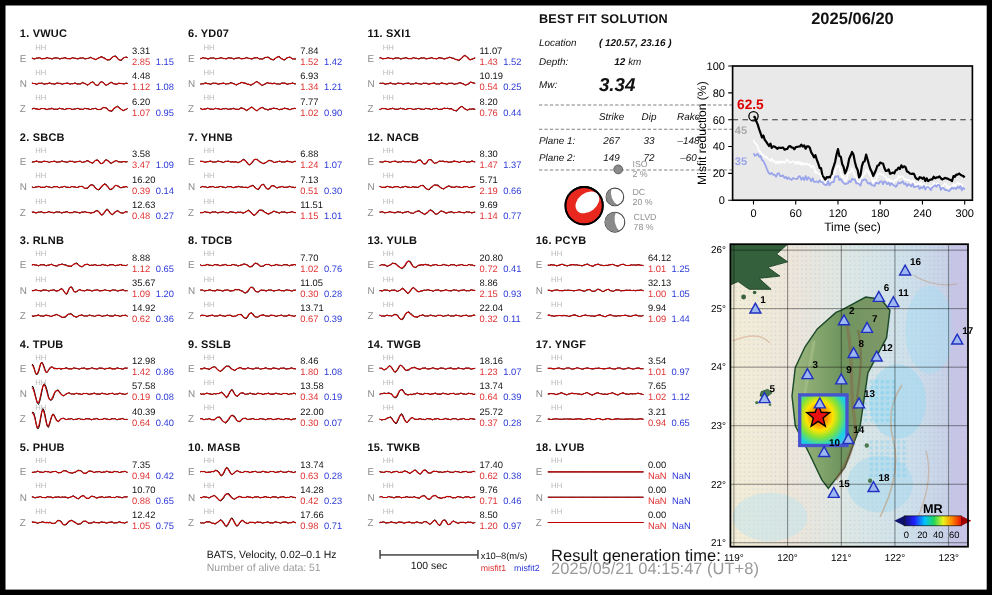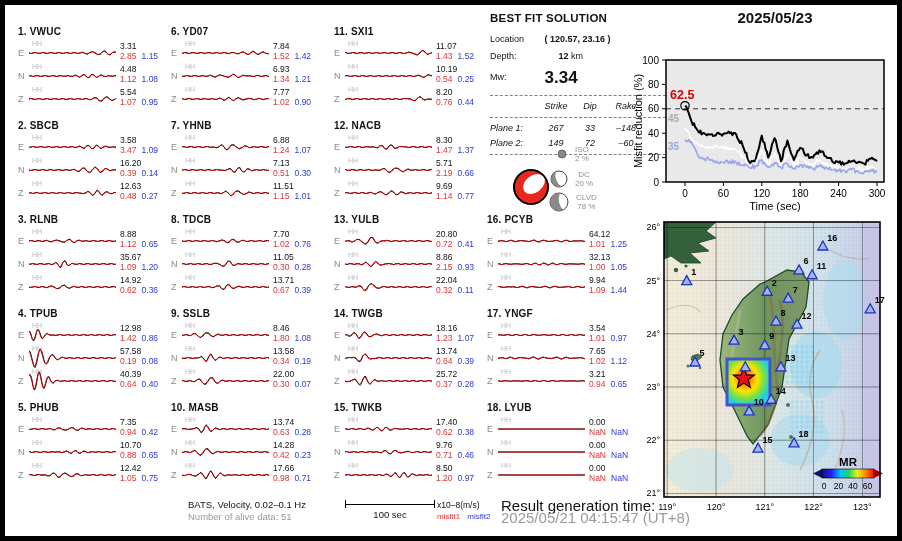--- a/index.html
+++ b/index.html
@@ -13,29 +13,29 @@
   .comp{width:11px;font-size:9px;color:#8a8a8a;line-height:26px;}
   .tsvg{width:88px;height:23px;overflow:visible;}
   .hh{position:absolute;left:14px;top:0px;font-size:7px;color:#b9b9b9;}
   .vals{width:52px;font-size:8.5px;line-height:9.5px;padding-left:3px;padding-top:2px;white-space:nowrap;}
   .amp{color:#111;}
   .m1{color:#e03232;}
   .m2{color:#2b38d8;margin-left:5px;}
   
   .sol{position:absolute;left:490px;top:12px;width:176px;font-size:9px;}
   .sol h1{font-size:11.5px;margin:0 0 10px 0;letter-spacing:.2px;}
-  .srow{margin:0 0 7px 0;white-space:nowrap;}
+  .srow{margin:0 0 7px 0;white-space:nowrap;font-style:italic;}
   .srow .lab{display:inline-block;width:52px;}
   .bold{font-weight:bold;}
   .mwval{font-size:17px;font-weight:bold;vertical-align:middle;}
   .dash{border-top:1px dashed #808080;margin:3px 0;}
   .tgrid{display:grid;grid-template-columns:46px 40px 28px 44px;line-height:15px;font-style:italic;}
   .tgrid .num{text-align:center;}
   .decomp-item{position:absolute;display:flex;align-items:center;}
-  .decomp-txt{font-size:8px;color:#909090;line-height:9px;margin-left:5px;text-align:center;}
+  .decomp-txt{font-size:8px;color:#909090;line-height:9px;margin-left:5px;}
   
   .datetime{position:absolute;left:666px;top:8px;width:218px;text-align:center;
             font-size:15px;font-weight:bold;line-height:20px;}
   
   .foot1{position:absolute;left:188px;top:499px;font-size:9.5px;line-height:12px;}
   .foot1 .gray{color:#9a9a9a;}
   .scalebar{position:absolute;left:345px;top:500px;width:90px;text-align:center;}
   .scalebar .bar{height:8px;border-left:1px solid #000;border-right:1px solid #000;position:relative;}
   .scalebar .bar:after{content:"";position:absolute;left:0;right:0;top:4px;border-top:1.3px solid #000;}
   .scalebar .cap{font-size:9.5px;margin-top:1px;}
@@ -79,21 +79,21 @@
           </div>
         </div>
         <div class="trow">
           <span class="comp">Z</span>
           <span class="hh">HH</span>
           <svg class="tsvg" viewBox="0 0 88 23">
             <polyline points="0,13.3 1,12.7 2,12.3 3,12.9 4,13.1 5,13.0 6,13.5 7,13.6 8,12.8 9,12.5 10,12.8 11,12.7 12,12.8 13,13.6 14,13.6 15,13.0 16,13.0 17,12.9 18,12.3 19,12.7 20,13.4 21,13.3 22,13.2 23,13.5 24,13.0 25,12.3 26,12.7 27,13.0 28,12.9 29,13.4 30,13.7 31,13.0 32,12.6 33,12.9 34,12.6 35,12.6 36,13.4 37,13.6 38,13.1 39,13.1 40,13.1 41,12.4 42,12.4 43,13.2 44,13.2 45,13.2 46,13.6 47,13.2 48,12.4 49,12.6 50,12.9 51,12.7 52,13.2 53,13.7 54,13.3 55,12.7 56,12.9 57,12.6 58,12.4 59,13.2 60,13.8 61,13.5 62,13.5 63,13.4 64,12.4 65,11.6 66,11.8 67,11.8 68,12.1 69,13.4 70,14.5 71,14.7 72,15.1 73,15.1 74,13.8 75,12.5 76,11.9 77,11.0 78,10.5 79,11.4 80,12.3 81,12.9 82,14.0 83,14.7 84,14.2 85,13.7 86,13.5 87,12.5" fill="none" stroke="#000" stroke-width="0.9"></polyline>
             <polyline points="0,13.1 1,12.7 2,12.5 3,12.8 4,13.0 5,13.2 6,13.4 7,13.4 8,12.9 9,12.7 10,12.7 11,12.7 12,13.0 13,13.4 14,13.4 15,13.1 16,13.0 17,12.8 18,12.5 19,12.8 20,13.2 21,13.3 22,13.3 23,13.3 24,12.9 25,12.6 26,12.7 27,12.9 28,13.0 29,13.3 30,13.5 31,13.1 32,12.8 33,12.7 34,12.6 35,12.8 36,13.2 37,13.4 38,13.3 39,13.1 40,12.9 41,12.6 42,12.6 43,13.0 44,13.2 45,13.3 46,13.4 47,13.1 48,12.7 49,12.6 50,12.8 51,12.9 52,13.2 53,13.5 54,13.3 55,12.9 56,12.8 57,12.6 58,12.7 59,13.1 60,13.6 61,13.6 62,13.5 63,13.1 64,12.4 65,11.8 66,11.8 67,12.1 68,12.6 69,13.7 70,14.5 71,14.8 72,14.8 73,14.4 74,13.3 75,12.2 76,11.5 77,11.1 78,11.1 79,11.9 80,12.7 81,13.4 82,14.0 83,14.4 84,14.0 85,13.6 86,13.1 87,12.5" fill="none" stroke="#c40000" stroke-width="1"></polyline>
           </svg>
           <div class="vals">
-            <div class="amp">5.54</div>
+            <div class="amp">6.20</div>
             <div><span class="m1">1.07</span><span class="m2">0.95</span></div>
           </div>
         </div>
       </div>
       <div class="station" style="left: 18px; top: 120px;">
         <div class="st-title">2. SBCB</div>
         <div class="trow">
           <span class="comp">E</span>
           <span class="hh">HH</span>
           <svg class="tsvg" viewBox="0 0 88 23">
@@ -844,21 +844,21 @@
       <path d="M12,3 A9,9 0 0,0 12,21 L17,21 A16,16 0 0,1 13,3 Z" clip-path="url(#clc)" fill="#8a8a8a"></path>
       <path d="M3,12 a9,9 0 0,0 9,9 l-9,0 z" clip-path="url(#clc)" fill="#8a8a8a"></path>
     </svg>
     <div class="decomp-txt">
       <div>CLVD</div>
       <div>78 %</div>
     </div>
   </div>
 
   <div class="datetime">
-    <div>2025/05/23</div>
+    <div>2025/06/20</div>
   </div>
 
   <svg id="misfit-svg" style="position:absolute;left:630px;top:50px" width="272" height="165" viewBox="630 50 272 165">
       <rect x="666" y="60" width="218" height="122" fill="#e9e9e9"></rect>
       <line x1="666" y1="108.8" x2="884" y2="108.8" stroke="#333" stroke-width="1" stroke-dasharray="5,4"></line>
       <polyline points="685.0,105.8 686.3,106.6 687.6,110.5 688.8,113.1 690.1,117.4 691.4,121.0 692.7,125.0 694.0,123.2 695.2,127.1 696.5,128.7 697.8,130.8 699.1,132.7 700.4,130.6 701.6,134.4 702.9,133.1 704.2,133.2 705.5,134.2 706.8,135.3 708.0,134.1 709.3,134.5 710.6,134.4 711.9,134.1 713.2,136.1 714.4,135.6 715.7,135.4 717.0,133.2 718.3,132.8 719.6,134.0 720.8,134.2 722.1,135.7 723.4,133.8 724.7,133.6 726.0,133.2 727.2,133.2 728.5,131.5 729.8,133.2 731.1,132.2 732.4,135.2 733.6,133.1 734.9,133.0 736.2,134.4 737.5,138.5 738.8,140.5 740.0,143.0 741.3,141.1 742.6,145.4 743.9,148.8 745.2,152.8 746.4,152.8 747.7,159.7 749.0,161.3 750.3,163.3 751.6,161.0 752.8,161.3 754.1,160.6 755.4,161.3 756.7,154.9 758.0,150.9 759.2,147.1 760.5,140.4 761.8,135.6 763.1,141.8 764.4,142.6 765.6,149.1 766.9,151.8 768.2,157.6 769.5,154.8 770.8,150.3 772.0,144.3 773.3,141.4 774.6,138.1 775.9,140.6 777.2,147.3 778.4,151.8 779.7,154.6 781.0,161.3 782.3,159.0 783.6,150.8 784.8,147.3 786.1,146.4 787.4,140.5 788.7,145.0 790.0,149.8 791.2,153.6 792.5,156.1 793.8,160.0 795.1,157.2 796.4,154.3 797.6,150.7 798.9,150.2 800.2,147.8 801.5,148.4 802.8,148.7 804.0,152.7 805.3,155.4 806.6,155.2 807.9,154.0 809.2,158.0 810.4,157.5 811.7,156.9 813.0,157.6 814.3,154.8 815.6,154.3 816.8,152.4 818.1,153.7 819.4,150.3 820.7,152.1 822.0,151.2 823.2,151.9 824.5,155.8 825.8,156.4 827.1,157.7 828.4,158.0 829.6,157.9 830.9,158.1 832.2,161.3 833.5,162.6 834.8,163.2 836.0,161.1 837.3,161.5 838.6,162.5 839.9,161.3 841.2,164.6 842.4,162.1 843.7,164.6 845.0,163.7 846.3,163.1 847.6,163.0 848.8,160.7 850.1,162.0 851.4,161.3 852.7,161.2 854.0,160.3 855.2,161.9 856.5,163.1 857.8,162.5 859.1,161.7 860.4,162.2 861.6,162.4 862.9,163.1 864.2,163.7 865.5,164.6 866.8,160.0 868.0,160.8 869.3,158.7 870.6,158.8 871.9,157.7 873.2,158.9 874.4,159.5 875.7,160.1 877.0,161.3" fill="none" stroke="#000" stroke-width="2" stroke-linejoin="round"></polyline>
       <polyline points="685.0,127.1 686.3,130.2 687.6,130.8 688.8,132.9 690.1,137.7 691.4,138.1 692.7,141.0 694.0,140.7 695.2,142.8 696.5,142.6 697.8,144.2 699.1,144.9 700.4,146.2 701.6,144.3 702.9,146.8 704.2,146.6 705.5,148.3 706.8,146.7 708.0,148.6 709.3,146.5 710.6,147.8 711.9,146.8 713.2,148.2 714.4,146.3 715.7,145.2 717.0,147.2 718.3,147.7 719.6,147.3 720.8,146.6 722.1,147.0 723.4,149.1 724.7,146.7 726.0,149.1 727.2,147.0 728.5,150.0 729.8,147.8 731.1,149.9 732.4,148.7 733.6,148.8 734.9,150.0 736.2,149.1 737.5,152.4 738.8,150.7 740.0,151.5 741.3,156.9 742.6,156.4 743.9,158.1 745.2,158.1 746.4,160.0 747.7,166.4 749.0,166.1 750.3,166.2 751.6,164.2 752.8,165.4 754.1,167.1 755.4,164.9 756.7,160.0 758.0,159.5 759.2,155.6 760.5,152.5 761.8,150.3 763.1,151.8 764.4,157.5 765.6,161.0 766.9,160.4 768.2,164.9 769.5,163.0 770.8,157.9 772.0,156.3 773.3,156.8 774.6,152.7 775.9,156.0 777.2,160.2 778.4,160.8 779.7,164.7 781.0,166.1 782.3,164.1 783.6,161.0 784.8,159.0 786.1,158.2 787.4,153.9 788.7,155.6 790.0,157.7 791.2,159.2 792.5,162.5 793.8,166.1 795.1,163.7 796.4,164.5 797.6,159.5 798.9,157.6 800.2,157.6 801.5,158.8 802.8,158.9 804.0,160.3 805.3,161.0 806.6,163.7 807.9,162.7 809.2,164.8 810.4,163.8 811.7,166.0 813.0,164.9 814.3,163.2 815.6,163.5 816.8,159.8 818.1,161.4 819.4,160.0 820.7,160.5 822.0,162.8 823.2,162.6 824.5,163.9 825.8,163.7 827.1,163.8 828.4,166.1 829.6,164.1 830.9,164.8 832.2,167.4 833.5,169.4 834.8,165.7 836.0,167.7 837.3,166.3 838.6,168.6 839.9,167.3 841.2,171.2 842.4,168.5 843.7,171.1 845.0,169.8 846.3,169.1 847.6,170.7 848.8,166.1 850.1,168.5 851.4,167.4 852.7,166.8 854.0,169.7 855.2,169.4 856.5,170.4 857.8,168.6 859.1,166.8 860.4,167.8 861.6,170.6 862.9,169.8 864.2,169.8 865.5,169.7 866.8,166.8 868.0,169.5 869.3,167.9 870.6,166.1 871.9,166.7 873.2,167.9 874.4,167.5 875.7,170.8 877.0,169.8" fill="none" stroke="#fff" stroke-width="1.5" stroke-linejoin="round"></polyline>
       <polyline points="685.0,139.3 686.3,141.7 687.6,141.0 688.8,139.7 690.1,142.5 691.4,141.7 692.7,145.4 694.0,146.4 695.2,149.0 696.5,151.8 697.8,155.2 699.1,157.6 700.4,158.4 701.6,157.2 702.9,158.9 704.2,158.8 705.5,160.8 706.8,157.7 708.0,157.3 709.3,160.1 710.6,160.0 711.9,159.4 713.2,161.9 714.4,160.7 715.7,162.8 717.0,161.3 718.3,163.0 719.6,163.6 720.8,161.8 722.1,162.3 723.4,162.5 724.7,162.8 726.0,160.5 727.2,160.2 728.5,163.4 729.8,161.3 731.1,163.7 732.4,160.0 733.6,163.5 734.9,161.1 736.2,162.5 737.5,164.8 738.8,162.0 740.0,165.4 741.3,165.3 742.6,164.9 743.9,166.0 745.2,163.9 746.4,165.3 747.7,165.7 749.0,167.4 750.3,168.1 751.6,168.2 752.8,164.6 754.1,168.5 755.4,166.1 756.7,165.5 758.0,165.6 759.2,160.3 760.5,160.6 761.8,160.0 763.1,163.7 764.4,162.7 765.6,165.0 766.9,166.2 768.2,167.4 769.5,167.0 770.8,166.8 772.0,164.5 773.3,165.6 774.6,162.5 775.9,163.4 777.2,163.0 778.4,166.7 779.7,166.5 781.0,167.4 782.3,168.8 783.6,163.8 784.8,163.9 786.1,163.0 787.4,163.7 788.7,166.3 790.0,167.1 791.2,166.1 792.5,168.5 793.8,168.6 795.1,169.1 796.4,166.0 797.6,166.5 798.9,167.0 800.2,164.9 801.5,164.9 802.8,167.5 804.0,164.8 805.3,165.6 806.6,167.4 807.9,166.0 809.2,168.4 810.4,166.3 811.7,167.9 813.0,168.6 814.3,169.9 815.6,168.3 816.8,165.8 818.1,166.8 819.4,166.1 820.7,164.8 822.0,167.4 823.2,166.6 824.5,169.2 825.8,167.4 827.1,168.1 828.4,169.5 829.6,167.1 830.9,170.1 832.2,169.8 833.5,169.5 834.8,169.0 836.0,171.8 837.3,170.1 838.6,171.0 839.9,168.8 841.2,172.4 842.4,170.1 843.7,170.1 845.0,171.0 846.3,172.9 847.6,170.2 848.8,169.5 850.1,168.4 851.4,169.8 852.7,168.0 854.0,168.4 855.2,172.6 856.5,170.8 857.8,171.0 859.1,172.8 860.4,172.7 861.6,173.2 862.9,173.7 864.2,172.2 865.5,170.5 866.8,171.6 868.0,170.8 869.3,171.9 870.6,169.8 871.9,171.0 873.2,169.2 874.4,173.1 875.7,170.5 877.0,172.2" fill="none" stroke="#9aa4ea" stroke-width="1.6" stroke-linejoin="round"></polyline>
       <circle cx="685" cy="105.75" r="4.2" fill="none" stroke="#000" stroke-width="1.2"></circle>
       <rect x="666" y="60" width="218" height="122" fill="none" stroke="#000" stroke-width="1.5"></rect>

